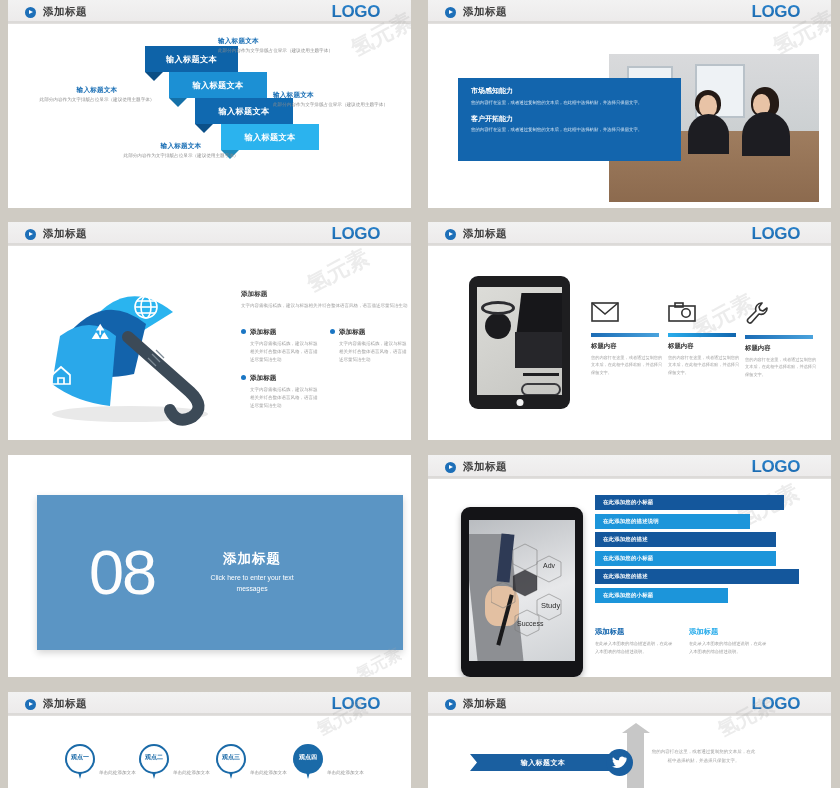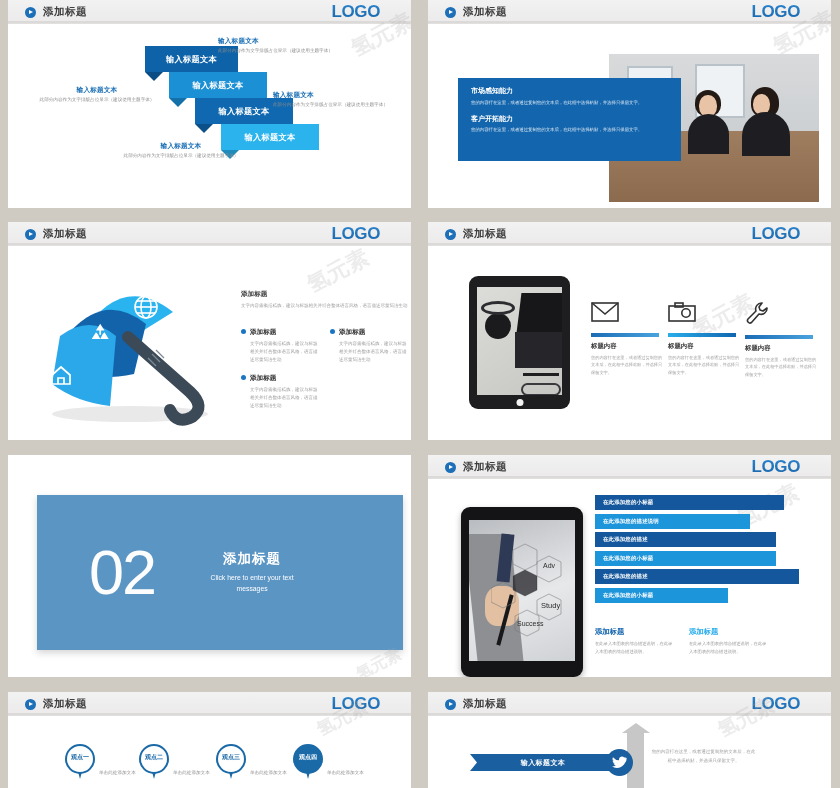--- a/index.html
+++ b/index.html
@@ -351,21 +351,21 @@
         <div class="s4bar" style="background:linear-gradient(to right,#1b6cb5,#4aa3dd);"></div>
         <div class="s4h">标题内容</div>
         <div class="s4p">您的内容打在这里，或者通过复制您的文本后，在此框中选择粘贴，并选择只保留文字。</div>
       </div>
     </div>
   </div>
 
   <div class="slide" style="left:8px;top:455px;width:403px;height:222px;">
     <div class="body-area" style="top:0;">
       <div class="s5box">
-        <div class="s5num">02</div>
+        <div class="s5num">08</div>
         <div class="s5txt">
           <div class="s5t1">添加标题</div>
           <div class="s5t2">Click here to enter your text messages</div>
         </div>
       </div>
       <div class="wm" style="right:8px;bottom:2px;font-size:16px;">氢元素</div>
     </div>
   </div>
 
   <div class="slide" style="left:428px;top:455px;width:403px;height:222px;">

